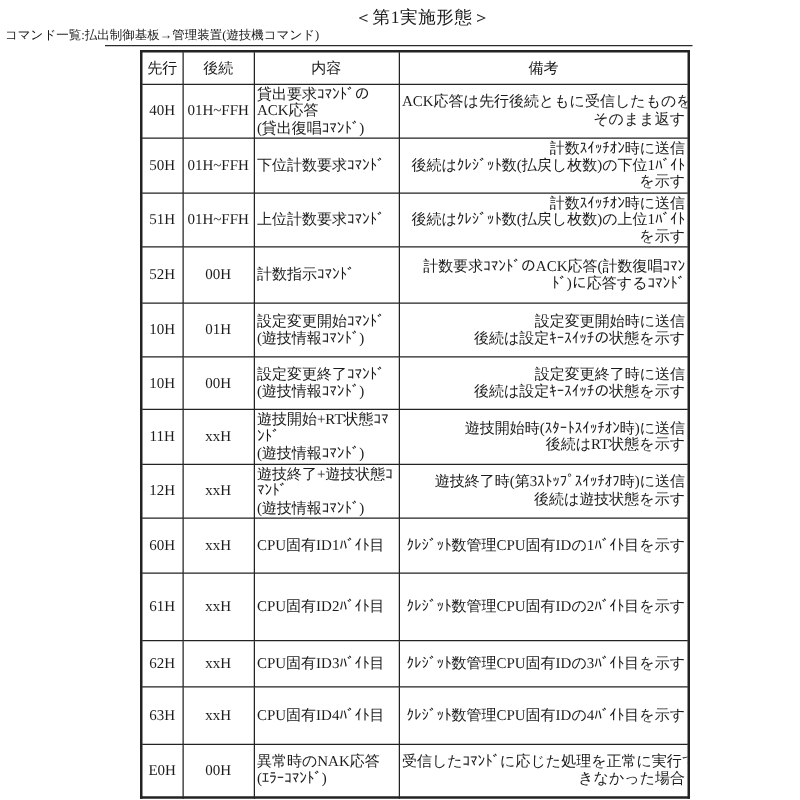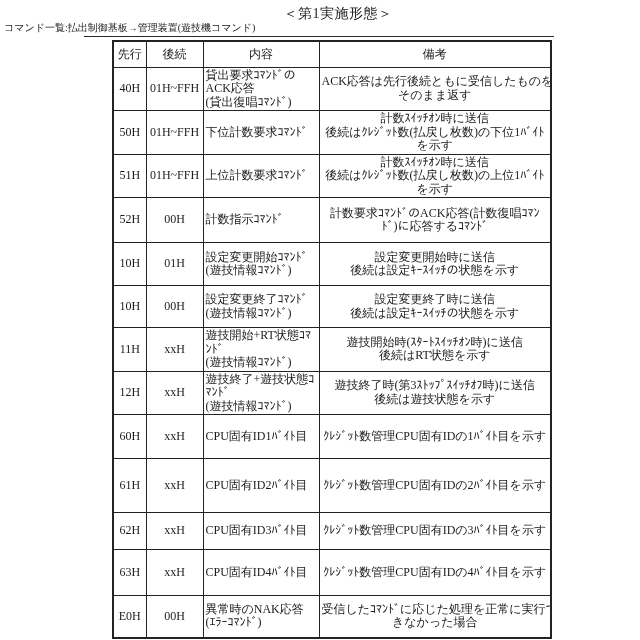--- a/index.html
+++ b/index.html
@@ -72,21 +72,21 @@
   }
   td.c-lead, td.c-trail {
     text-align: center;
     padding: 1px 0;
   }
   td.c-content {
     text-align: left;
     padding-left: 4px;
   }
   td.c-remarks {
-    text-align: center;
+    text-align: right;
     padding-left: 5px;
   }
 </style>
 </head>
 <body>
 
 <div class="doc-title">＜第1実施形態＞</div>
 
 <div class="doc-subtitle">コマンド一覧:払出制御基板→管理装置(遊技機コマンド)</div>
 

